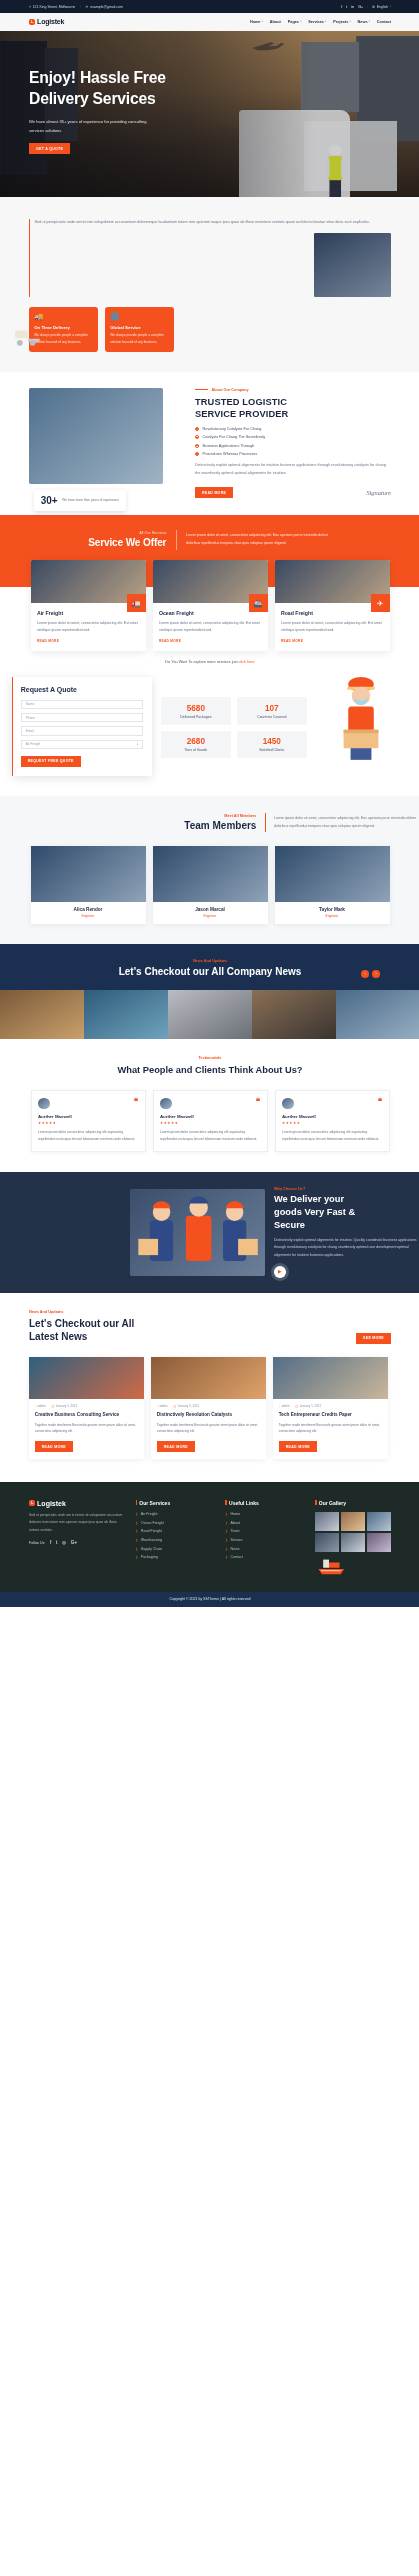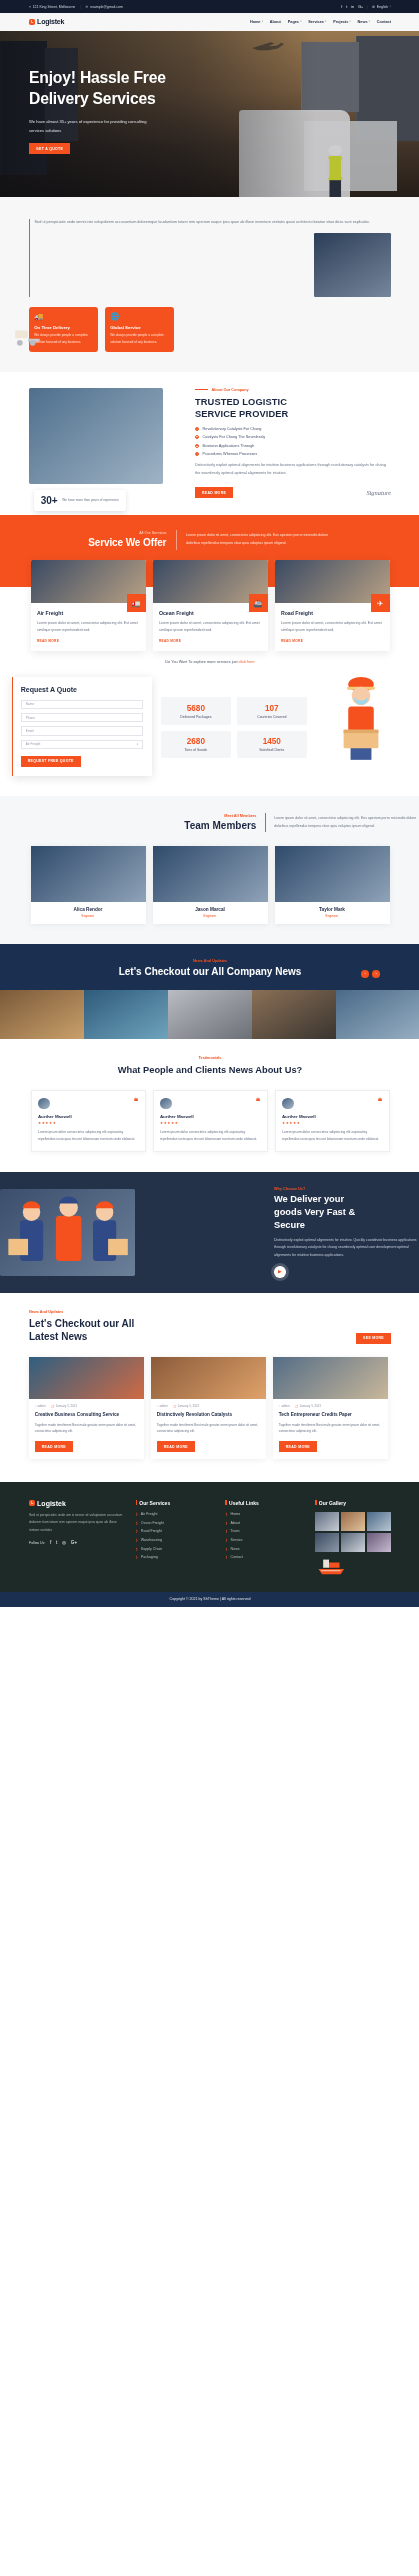--- a/index.html
+++ b/index.html
@@ -139,21 +139,21 @@
   .tc{width:115px;background:#fff;border:0.6px solid #eceef1;box-shadow:0 1.2px 5.2px rgba(0,0,0,.05);padding:7px 6.4px 8.2px;text-align:left;position:relative}
   .tc-top{display:flex;align-items:flex-start;justify-content:space-between}
   .tc-av{width:11.7px;height:11.7px;border-radius:50%;background:linear-gradient(140deg,#44617f,#a8b8c8)}
   .tc-q{font-size:8.2px;color:#f4511e;font-weight:bold;line-height:1}
   .tc-n{font-size:4.4px;font-weight:bold;color:#1b2641;margin-top:4.7px}
   .stars{color:#f4511e;font-size:3.5px;letter-spacing:0.6px;margin-top:1.7px}
   .tc-p{font-size:3.4px;line-height:2;color:#6a7385;margin-top:4.1px}
 
   
   .why{background:#243249;padding:15px 0;position:relative;overflow:hidden}
-  .why-row{display:flex;gap:9.3px;align-items:center;justify-content:space-between}
+  .why-row{display:flex;gap:9.3px;align-items:center;justify-content:flex-end}
   .why-l{width:135px;height:87px;background:linear-gradient(140deg,#3b4e6c,#6b7f99);border-radius:1.7px;position:relative}
   .why-r{width:146px}
   .why-eye{font-size:3.8px;font-weight:bold;color:#f4511e;margin-bottom:2.3px}
   .why-h2{font-size:9.3px;line-height:1.4;font-weight:bold;color:#fff}
   .why-p{font-size:3.5px;line-height:2.1;color:#c6cede;margin-top:5.2px}
   .play{width:11.7px;height:11.7px;border-radius:50%;background:#fff;color:#f4511e;display:flex;align-items:center;justify-content:center;font-size:4.7px;margin-top:7px;box-shadow:0 0 0 2.9px rgba(255,255,255,.18)}
 
   
   .blog{background:#fff;padding:17.5px 0 23px}
   .blog-hd{display:flex;align-items:flex-end;justify-content:space-between}
@@ -513,21 +513,21 @@
       <div class="nb-cell" style="background:linear-gradient(150deg,#7b5a3a,#caa06a)"></div>
       <div class="nb-cell" style="background:linear-gradient(150deg,#2e5b7a,#6fa3bd)"></div>
       <div class="nb-cell" style="background:linear-gradient(150deg,#b9bcc2,#6b7076)"></div>
       <div class="nb-cell" style="background:linear-gradient(150deg,#8a6f55,#3a3530)"></div>
       <div class="nb-cell" style="background:linear-gradient(150deg,#4a6a88,#96aec2)"></div>
     </div>
   </div>
 
   <div class="tst">
     <div class="tst-eye">Testimonials</div>
-    <div class="tst-h2">What People and Clients News About Us?</div>
+    <div class="tst-h2">What People and Clients Think About Us?</div>
     <div class="tst-grid">
       <div class="tc">
         <div class="tc-top">
           <div class="tc-av"></div>
           <div class="tc-q">❝</div>
         </div>
         <div class="tc-n">Aurther Maxwell</div>
         <div class="stars">★★★★★</div>
         <div class="tc-p">Lorem ipsum dolor consectetur adipisicing elit aspiciatisy repellendus iusto quia tincunt laboriosam nostrum unde elaborat.</div>
       </div>

